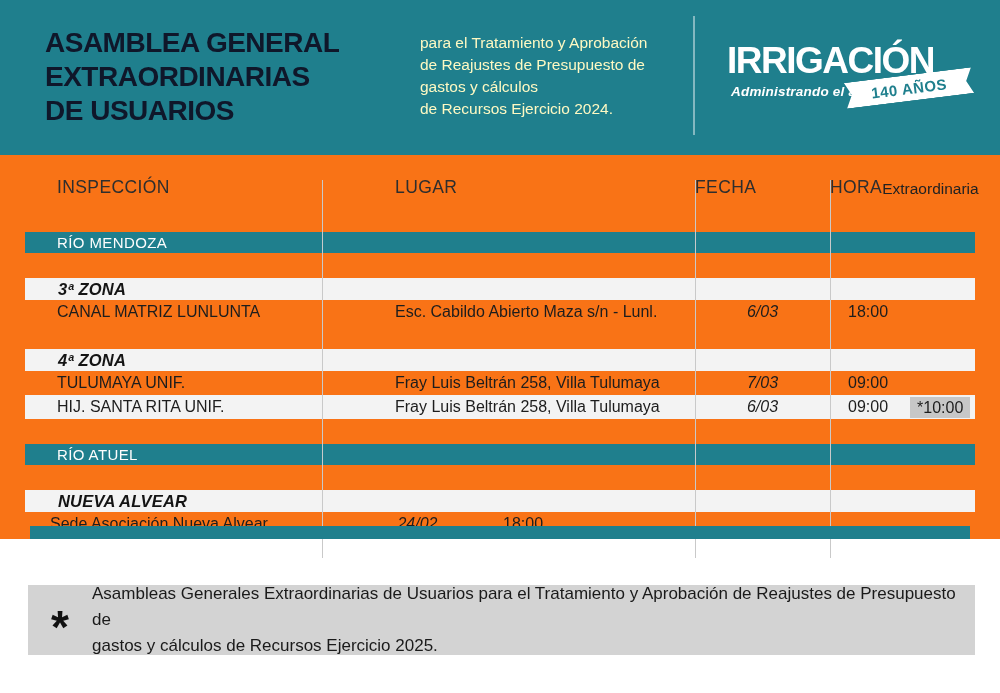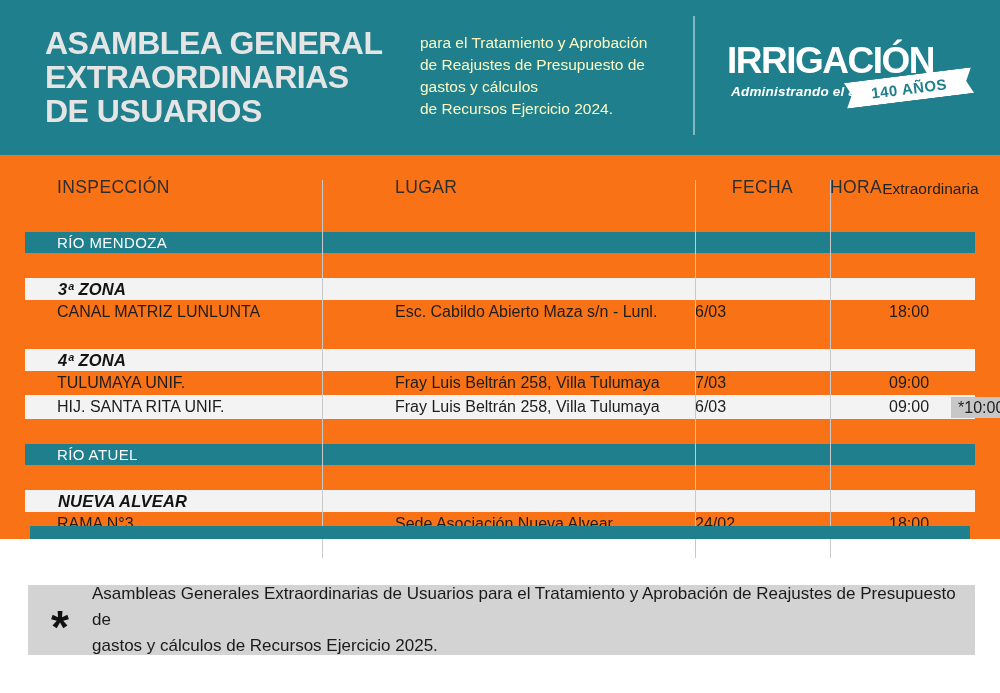--- a/index.html
+++ b/index.html
@@ -10,22 +10,22 @@
   }
   .page{position:relative;width:1000px;height:693px;background:#ffffff;}
 
   
   .topbar{
     position:absolute;left:0;top:0;width:1000px;height:155px;
     background:#1f7f8d;color:#ffffff;
   }
   .title{
     position:absolute;left:45px;top:26px;
-    font-size:32px;line-height:34px;font-weight:bold;letter-spacing:-0.5px;
-    color:#e5e5e5;
+    font-size:28px;line-height:34px;font-weight:bold;letter-spacing:-0.5px;
+    color:#0f172a;
   }
   .subtitle{
     position:absolute;left:420px;top:32px;
     font-size:15.5px;line-height:22px;color:#fef9c3;font-weight:normal;
   }
   .hdr-divider{
     position:absolute;left:693px;top:16px;width:2px;height:119px;
     background:rgba(255,255,255,0.45);
   }
   .logo{position:absolute;left:727px;top:42px;width:250px;height:80px;}
@@ -54,42 +54,42 @@
   .vline.v2{left:695px;}
   .vline.v3{left:830px;}
 
   .colheads{
     position:absolute;left:25px;top:22px;width:950px;display:flex;z-index:2;
     color:#2e2e2e;
   }
   .ch{font-size:17.5px;letter-spacing:0.4px;}
   .ch-insp{flex:0 0 345px;padding-left:32px;box-sizing:border-box;}
   .ch-lugar{flex:0 0 325px;padding-left:25px;box-sizing:border-box;}
-  .ch-fecha{flex:0 0 135px;text-align:center;}
+  .ch-fecha{flex:0 0 135px;}
   .ch-hora{flex:1;text-align:center;display:flex;flex-direction:row;align-items:center;}
   .ch-hora .sub{font-size:15.5px;letter-spacing:0;margin-top:3px;color:#222;}
 
   .rows{position:absolute;left:25px;top:77px;width:950px;z-index:0;}
   .row{box-sizing:border-box;}
   .row.band{
     position:relative;z-index:3;height:21px;background:#1f7f8d;color:#fdfdfd;
     display:flex;align-items:center;padding-left:32px;
     font-size:15px;letter-spacing:0.4px;
   }
   .row.zone{
     height:22px;background:#f3f3f3;display:flex;align-items:center;padding-left:33px;
     font-size:16.5px;font-weight:bold;font-style:italic;color:#141414;letter-spacing:0.2px;
   }
   .row.spacer{height:25px;}
   .row.entry{height:24px;display:flex;align-items:center;font-size:16px;color:#1d1d1d;}
   .row.entry.striped{background:#f3f3f3;}
   .c-insp{flex:0 0 345px;padding-left:32px;box-sizing:border-box;white-space:nowrap;}
   .c-lugar{flex:0 0 325px;padding-left:25px;box-sizing:border-box;white-space:nowrap;}
-  .c-fecha{flex:0 0 135px;}
-  .c-hora{flex:1;padding-left:35px;box-sizing:border-box;display:flex;align-items:center;margin-left:24px;}
+  .c-fecha{flex:0 0 135px;text-align:center;font-style:italic;}
+  .c-hora{flex:1;padding-left:18px;box-sizing:border-box;display:flex;align-items:center;}
   .chip{
     margin-left:22px;background:#c7c7c7;color:#1d1d1d;
     padding:1px 7px;font-size:16px;line-height:19px;
   }
 
   
   .note{
     position:absolute;left:28px;top:430px;width:947px;height:70px;
     background:#d3d3d3;box-sizing:border-box;z-index:2;
     display:flex;align-items:center;
@@ -186,21 +186,20 @@
         </div>
         <div class="row spacer"></div>
         <div class="row band">
           <span>RÍO ATUEL</span>
         </div>
         <div class="row spacer"></div>
         <div class="row zone">
           <span>NUEVA ALVEAR</span>
         </div>
         <div class="row entry">
-          <span class="c-insp">RAMA N°3</span>
           <span class="c-lugar">Sede Asociación Nueva Alvear</span>
           <span class="c-fecha">24/02</span>
           <span class="c-hora">
             <span>18:00</span>
           </span>
         </div>
       </div>
 
     <div class="note">
       <span class="ast">*</span>

